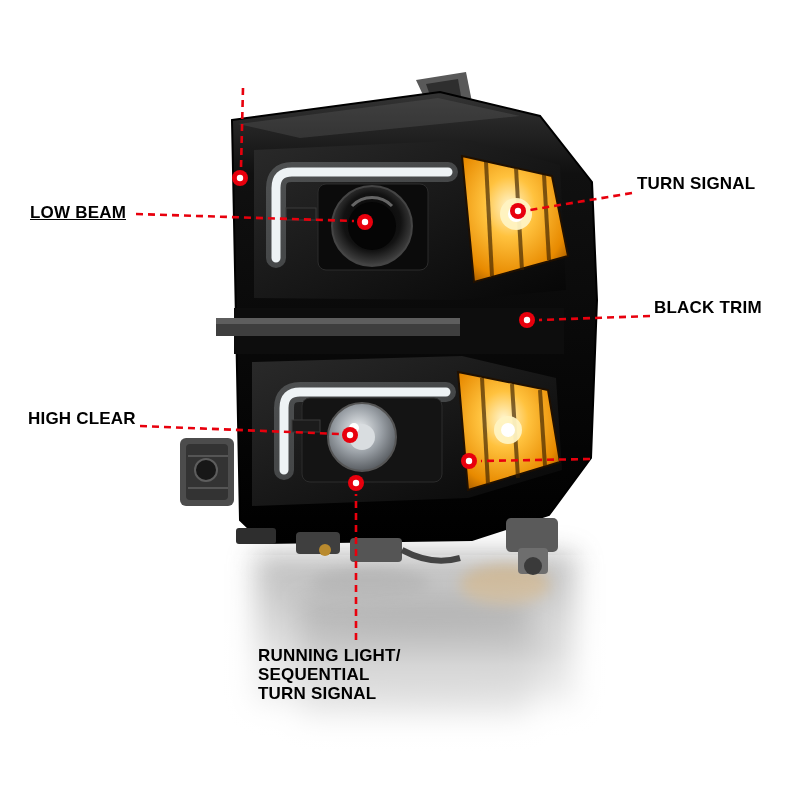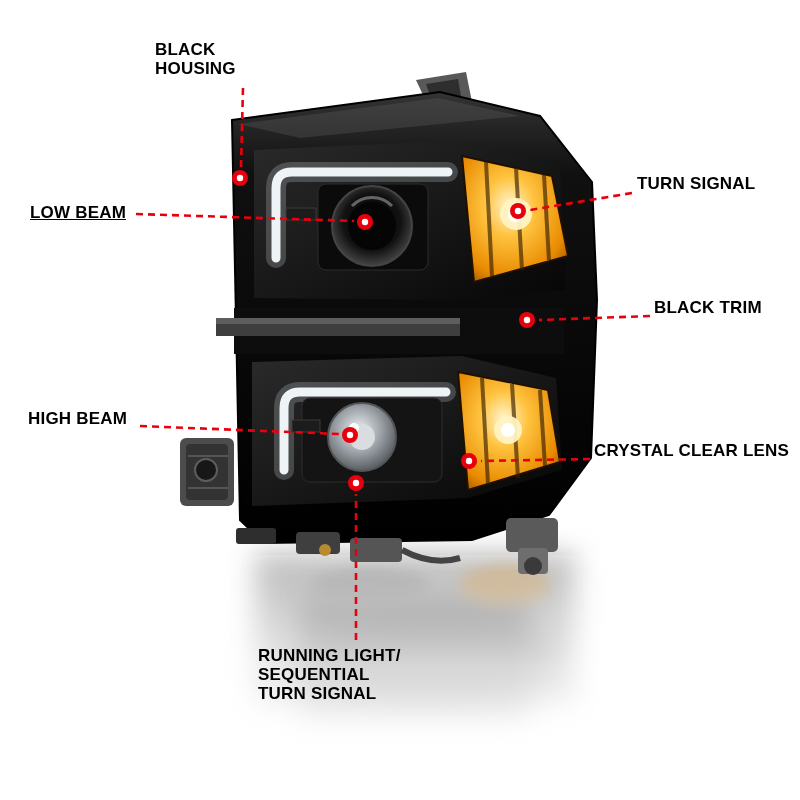--- a/index.html
+++ b/index.html
@@ -194,30 +194,27 @@
         <circle cx="469" cy="461" r="8" fill="#e8000d"></circle>
           <circle cx="469" cy="461" r="3.2" fill="#fff"></circle>
       </g>
       <g>
         <circle cx="356" cy="483" r="8" fill="#e8000d"></circle>
           <circle cx="356" cy="483" r="3.2" fill="#fff"></circle>
       </g>
     </g>
   </svg>
 
-  <div class="callout-label lbl-black-housing">BLACK
-HOUSING</div>
 
   <div class="callout-label lbl-low-beam">LOW BEAM</div>
 
   <div class="callout-label lbl-turn-signal">TURN SIGNAL</div>
 
   <div class="callout-label lbl-black-trim">BLACK TRIM</div>
 
-  <div class="callout-label lbl-high-beam">HIGH BEAM</div>
-
-  <div class="callout-label lbl-crystal-clear-lens">CRYSTAL CLEAR LENS</div>
+  <div class="callout-label lbl-high-beam">HIGH CLEAR</div>
+
 
   <div class="callout-label lbl-running-light">RUNNING LIGHT/
 SEQUENTIAL
 TURN SIGNAL</div>
 
 </div>
 
 </body></html>

